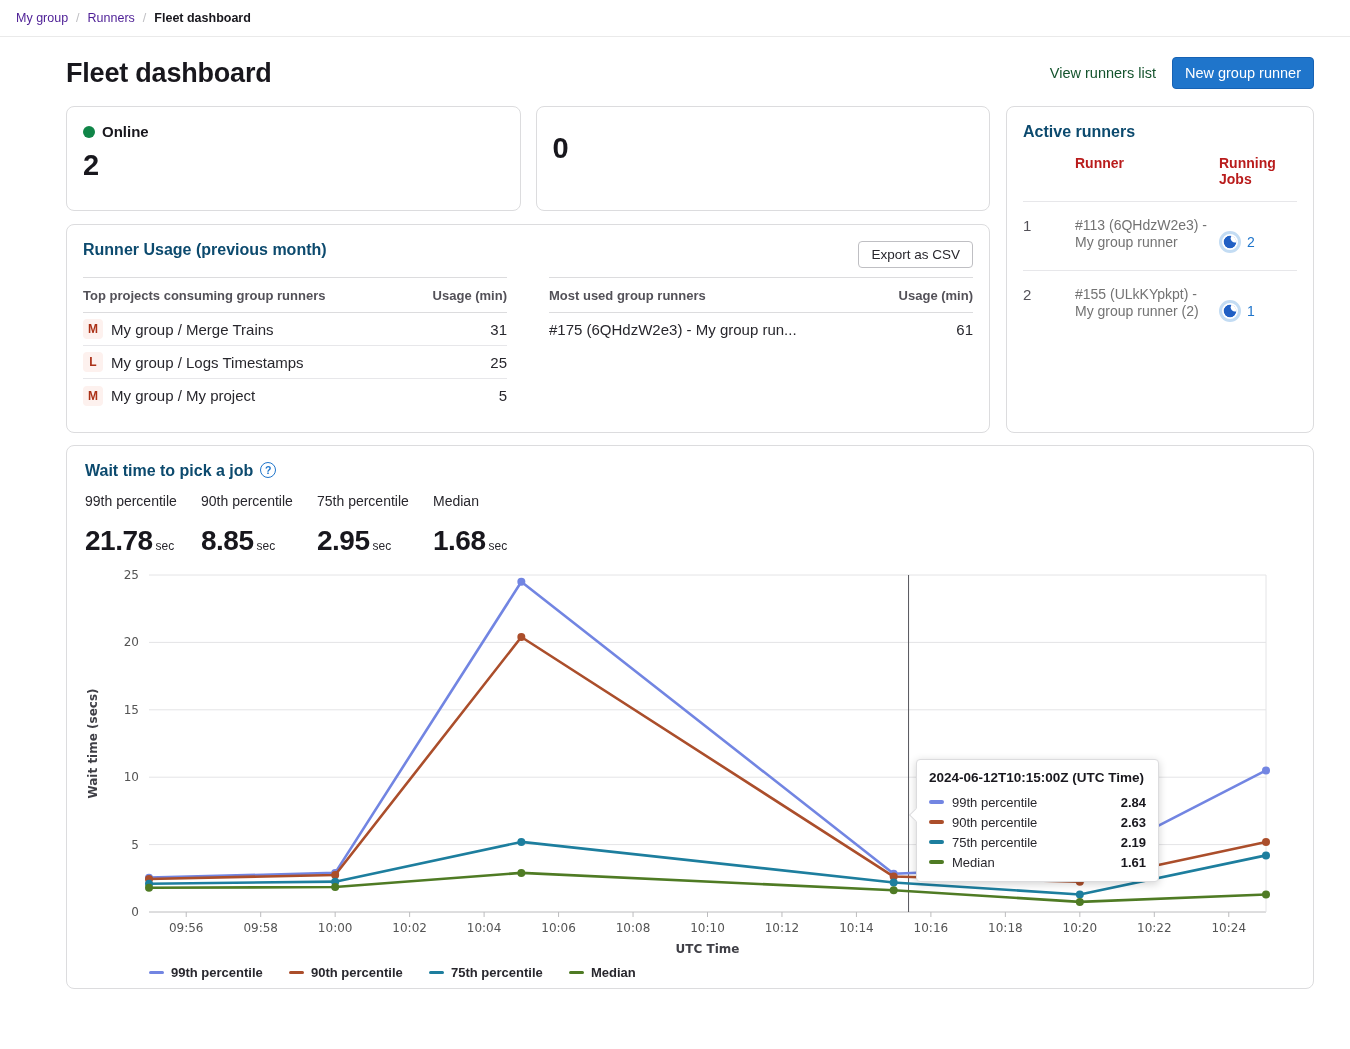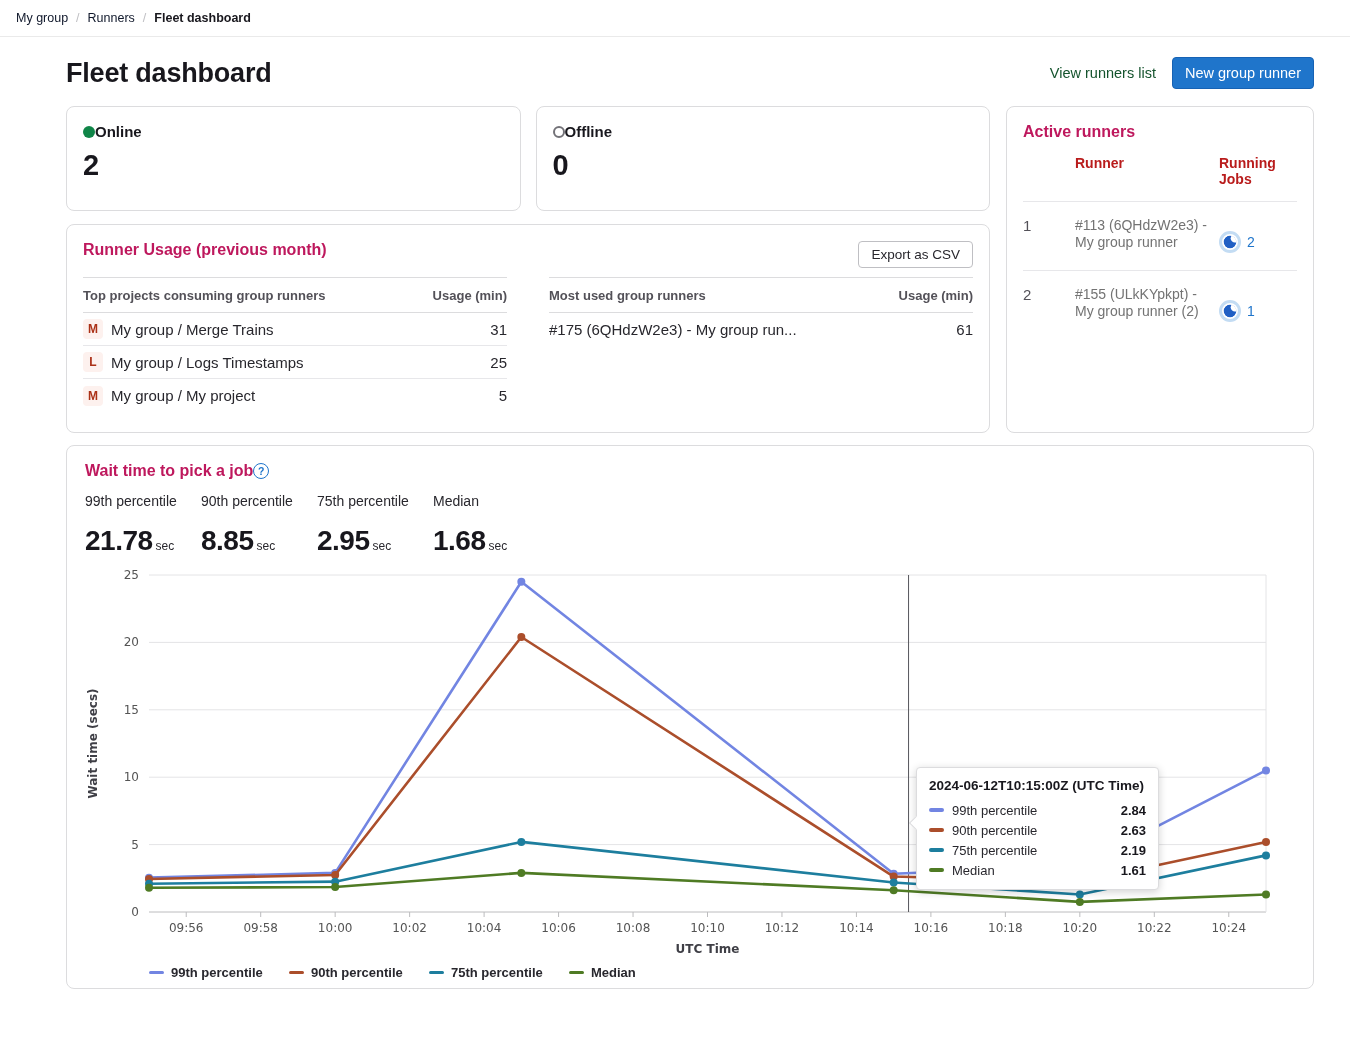--- a/index.html
+++ b/index.html
@@ -6,50 +6,50 @@
   body {
     width: 1350px; height: 1049px; overflow: hidden;
     background: #fff; color: #28272d;
     font-family: "Liberation Sans", "DejaVu Sans", sans-serif;
     font-size: 14px;
   }
   a { text-decoration: none; cursor: pointer; }
 
   
   .breadcrumb { display: flex; align-items: center; gap: 8px; padding: 11px 16px; font-size: 12.5px; border-bottom: 1px solid #eaeaea; }
-  .breadcrumb a { color: #0f172a; font-weight: 500; }
+  .breadcrumb a { color: #4c1d95; font-weight: 500; }
   .breadcrumb .sep { color: #bfbfc3; }
   .breadcrumb .current { color: #18171d; font-weight: 700; }
 
   main { padding: 20px 36px 0 66px; }
 
   .header-row { display: flex; align-items: center; justify-content: space-between; }
   h1 { font-size: 27px; font-weight: 700; color: #18171d; letter-spacing: -0.2px; }
   .actions { display: flex; align-items: center; gap: 16px; }
   .link-btn { color: #14532d; font-size: 14.5px; }
   .btn-primary {
     background: #1f75cb; color: #fff; border: 1px solid #1662b4; border-radius: 4px;
     padding: 7px 12px; font-size: 14.5px; font-family: inherit; cursor: pointer;
   }
   .subtitle { margin-top: 24px; font-size: 14.5px; color: #28272d; }
 
   .card { background: #fff; border: 1px solid #dcdcde; border-radius: 8px; padding: 16px; }
 
   .dash-grid { display: grid; grid-template-columns: 1fr 308px; gap: 16px; margin-top: 17px; }
   .status-row { display: grid; grid-template-columns: 1fr 1fr; gap: 15px; }
   .status-card { height: 105px; }
-  .status-label { display: flex; align-items: center; font-size: 15px; font-weight: 700; color: #18171d; }
+  .status-label { display: flex; align-items: center; gap: 7px; font-size: 15px; font-weight: 700; color: #18171d; }
   .dot-online { width: 12px; height: 12px; border-radius: 50%; background: #108548; }
   .dot-offline { width: 12px; height: 12px; border-radius: 50%; border: 2px solid #737278; background: #fff; }
   .status-count { margin-top: 9px; font-size: 29px; font-weight: 700; color: #18171d; }
 
   
   .usage-card { margin-top: 13px; height: 209px; }
   .usage-head { display: flex; align-items: flex-start; justify-content: space-between; }
-  .card-title { font-size: 16px; font-weight: 700; color: #be185d; }
+  .card-title { font-size: 16px; font-weight: 700; color: #0c4a6e; }
   .btn-secondary {
     background: #fff; border: 1px solid #bfbfc3; border-radius: 4px; color: #28272d;
     padding: 5px 12px; font-size: 13.5px; font-family: inherit; cursor: pointer;
   }
   .usage-tables { display: grid; grid-template-columns: 1fr 1fr; column-gap: 42px; margin-top: 9px; }
   .u-table .u-head { display: flex; justify-content: space-between; align-items: flex-end; padding: 10px 0 9px; border-top: 1px solid #dcdcde; border-bottom: 1px solid #dcdcde; font-size: 13px; font-weight: 700; color: #535158; }
   .u-row { display: flex; justify-content: space-between; align-items: center; padding: 6px 0; border-bottom: 1px solid #e7e7ea; font-size: 15px; min-height: 33px; }
   .u-row:last-child { border-bottom: none; }
   .u-name { display: flex; align-items: center; gap: 8px; }
   .avatar { width: 20px; height: 20px; border-radius: 4px; background: #fdf1ee; color: #ab3117; font-size: 12px; font-weight: 700; display: flex; align-items: center; justify-content: center; }
@@ -61,36 +61,36 @@
   .ar-head { display: grid; grid-template-columns: 44px 1fr 78px; column-gap: 8px; font-size: 14px; font-weight: 700; color: #b91c1c; padding-bottom: 14px; border-bottom: 1px solid #e7e7ea; }
   .ar-row { display: grid; grid-template-columns: 44px 1fr 78px; column-gap: 8px; padding: 15px 0 17px; border-bottom: 1px solid #e7e7ea; }
   .ar-row:last-child { border-bottom: none; }
   .ar-index { font-size: 15px; color: #535158; }
   .ar-runner { font-size: 14px; line-height: 1.18; color: #737373; }
   .ar-jobs { display: flex; align-items: center; gap: 6px; margin-top: 14px; }
   .ar-jobs-count { color: #1f75cb; font-size: 14px; }
 
   
   .chart-card { margin-top: 12px; height: 544px; padding: 16px 18px; }
-  .chart-title-row { display: flex; align-items: center; }
+  .chart-title-row { display: flex; align-items: flex-start; gap: 7px; }
   .help-icon { width: 16px; height: 16px; border-radius: 50%; border: 1.5px solid #1f75cb; color: #1f75cb; font-size: 10.5px; font-weight: 700; display: inline-flex; align-items: center; justify-content: center; cursor: pointer; }
   .stats-row { display: flex; gap: 18px; margin-top: 13px; }
   .stat { min-width: 98px; }
   .stat-label { font-size: 14px; color: #28272d; }
   .stat-value { margin-top: 16px; }
   .stat-value .num { font-size: 28px; font-weight: 700; color: #18171d; letter-spacing: -0.5px; }
   .stat-value .unit { font-size: 12px; color: #28272d; margin-left: 3px; }
 
   .chart-area { position: relative; margin-top: 6px; }
   #wait-chart-svg text { font-family: "DejaVu Sans", "Liberation Sans", sans-serif; }
   #wait-chart-svg .tick { font-size: 12px; fill: #545454; }
   #wait-chart-svg .axis-title { font-size: 12px; font-weight: 600; fill: #3f3f46; }
 
   .chart-tooltip {
-    position: absolute; left: 831px; top: 204px; width: 243px;
+    position: absolute; left: 831px; top: 196px; width: 243px;
     background: #fff; border: 1px solid #dcdcde; border-radius: 4px;
     box-shadow: 0 2px 8px rgba(0,0,0,0.18); padding: 10px 12px 9px; z-index: 5;
   }
   .chart-tooltip .caret { position: absolute; left: -6px; top: 50px; width: 10px; height: 10px; background: #fff; border-left: 1px solid #dcdcde; border-bottom: 1px solid #dcdcde; transform: rotate(45deg); }
   .tt-title { font-size: 13.5px; font-weight: 700; color: #18171d; margin-bottom: 7px; }
   .tt-row { display: flex; align-items: center; gap: 8px; padding: 2.5px 0; }
   .tt-dash, .legend-dash { width: 15px; height: 3.5px; border-radius: 2px; display: inline-block; flex: none; }
   .tt-label { flex: 1; font-size: 13px; color: #28272d; }
   .tt-value { font-size: 13px; font-weight: 700; color: #18171d; }
 
@@ -121,24 +121,20 @@
     <div class="left-col">
       <div class="status-row">
         <div class="card status-card">
           <div class="status-label">
             <span class="dot-online"></span>
             <span>Online</span>
           </div>
           <div class="status-count">2</div>
         </div>
         <div class="card status-card">
-          <div class="status-label">
-            <span class="dot-offline"></span>
-            <span>Offline</span>
-          </div>
           <div class="status-count">0</div>
         </div>
       </div>
 
       <div class="card usage-card">
         <div class="usage-head">
           <div class="card-title">Runner Usage (previous month)</div>
           <button class="btn-secondary">Export as CSV</button>
         </div>
         <div class="usage-tables">

